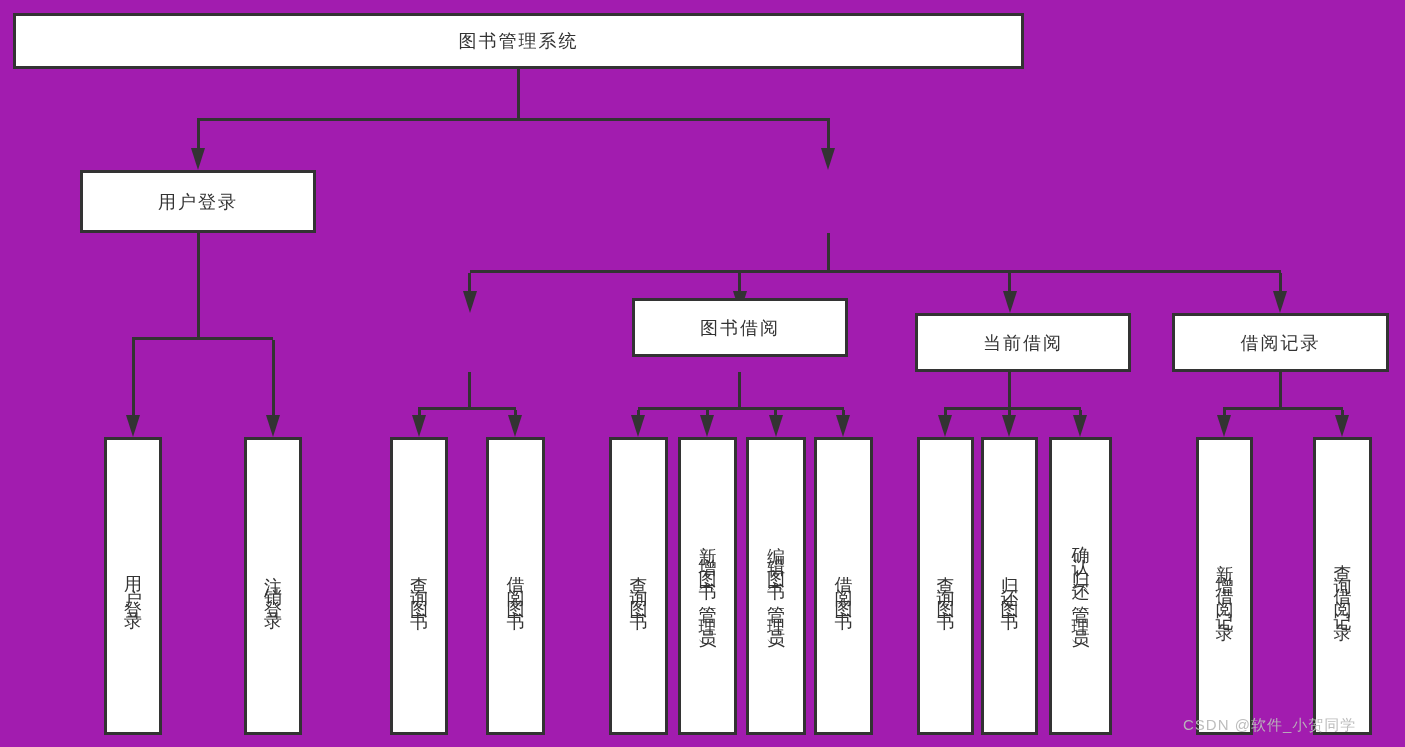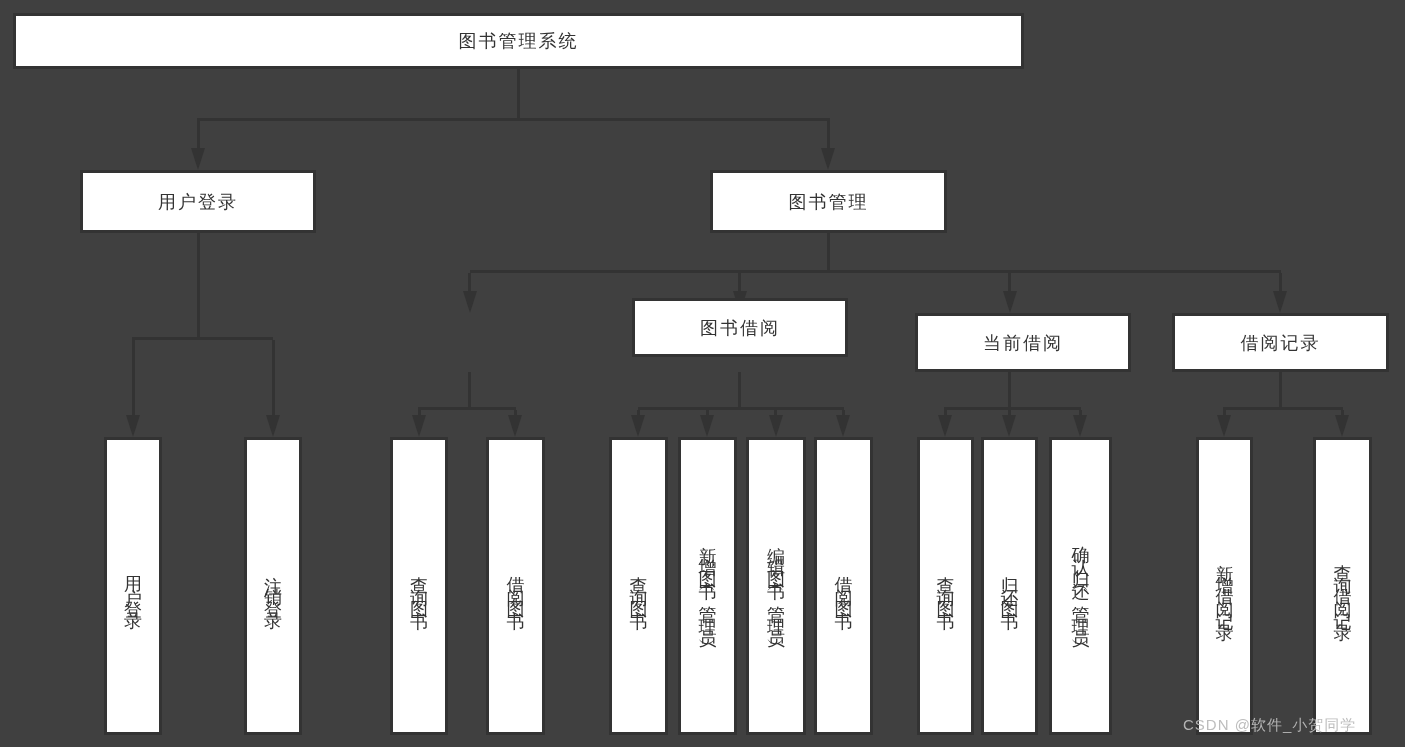--- a/index.html
+++ b/index.html
@@ -1,19 +1,19 @@
 <!DOCTYPE html>
 <html><head>
 <meta charset="utf-8">
 <style>
   html,body{margin:0;padding:0;background:#ffffff;}
   #stage{
     position:relative;
     width:1405px;height:747px;
-    background:#404040;
+    background:#a21caf;
     font-family:"Liberation Sans", sans-serif;
     overflow:hidden;
   }
   .nb{ 
     position:absolute;box-sizing:border-box;
     border:3px solid #333333;background:#ffffff;
     display:flex;align-items:center;justify-content:center;
     color:#333333;font-size:18px;letter-spacing:2px;font-weight:400;
   }
   .vb{ 
@@ -48,23 +48,20 @@
 
   <div class="vl" style="left:517px;top:69px;height:49px;"></div>
   <div class="hl" style="left:197px;top:118px;width:633px;"></div>
   <div class="vl" style="left:197px;top:121px;height:29px;"></div>
   <div class="ar" style="left:191px;top:148px;"></div>
   <div class="vl" style="left:827px;top:121px;height:29px;"></div>
   <div class="ar" style="left:821px;top:148px;"></div>
 
   <div class="nb" style="left:80px;top:170px;width:236px;height:63px;">
     <span>用户登录</span>
-  </div>
-  <div class="nb" style="left:710px;top:170px;width:237px;height:63px;">
-    <span>图书管理</span>
   </div>
 
   <div class="vl" style="left:197px;top:233px;height:104px;"></div>
   <div class="hl" style="left:132px;top:337px;width:141px;"></div>
   <div class="vl" style="left:132px;top:340px;height:77px;"></div>
   <div class="ar" style="left:126px;top:415px;"></div>
   <div class="vl" style="left:272px;top:340px;height:77px;"></div>
   <div class="ar" style="left:266px;top:415px;"></div>
 
   <div class="vl" style="left:827px;top:233px;height:37px;"></div>

